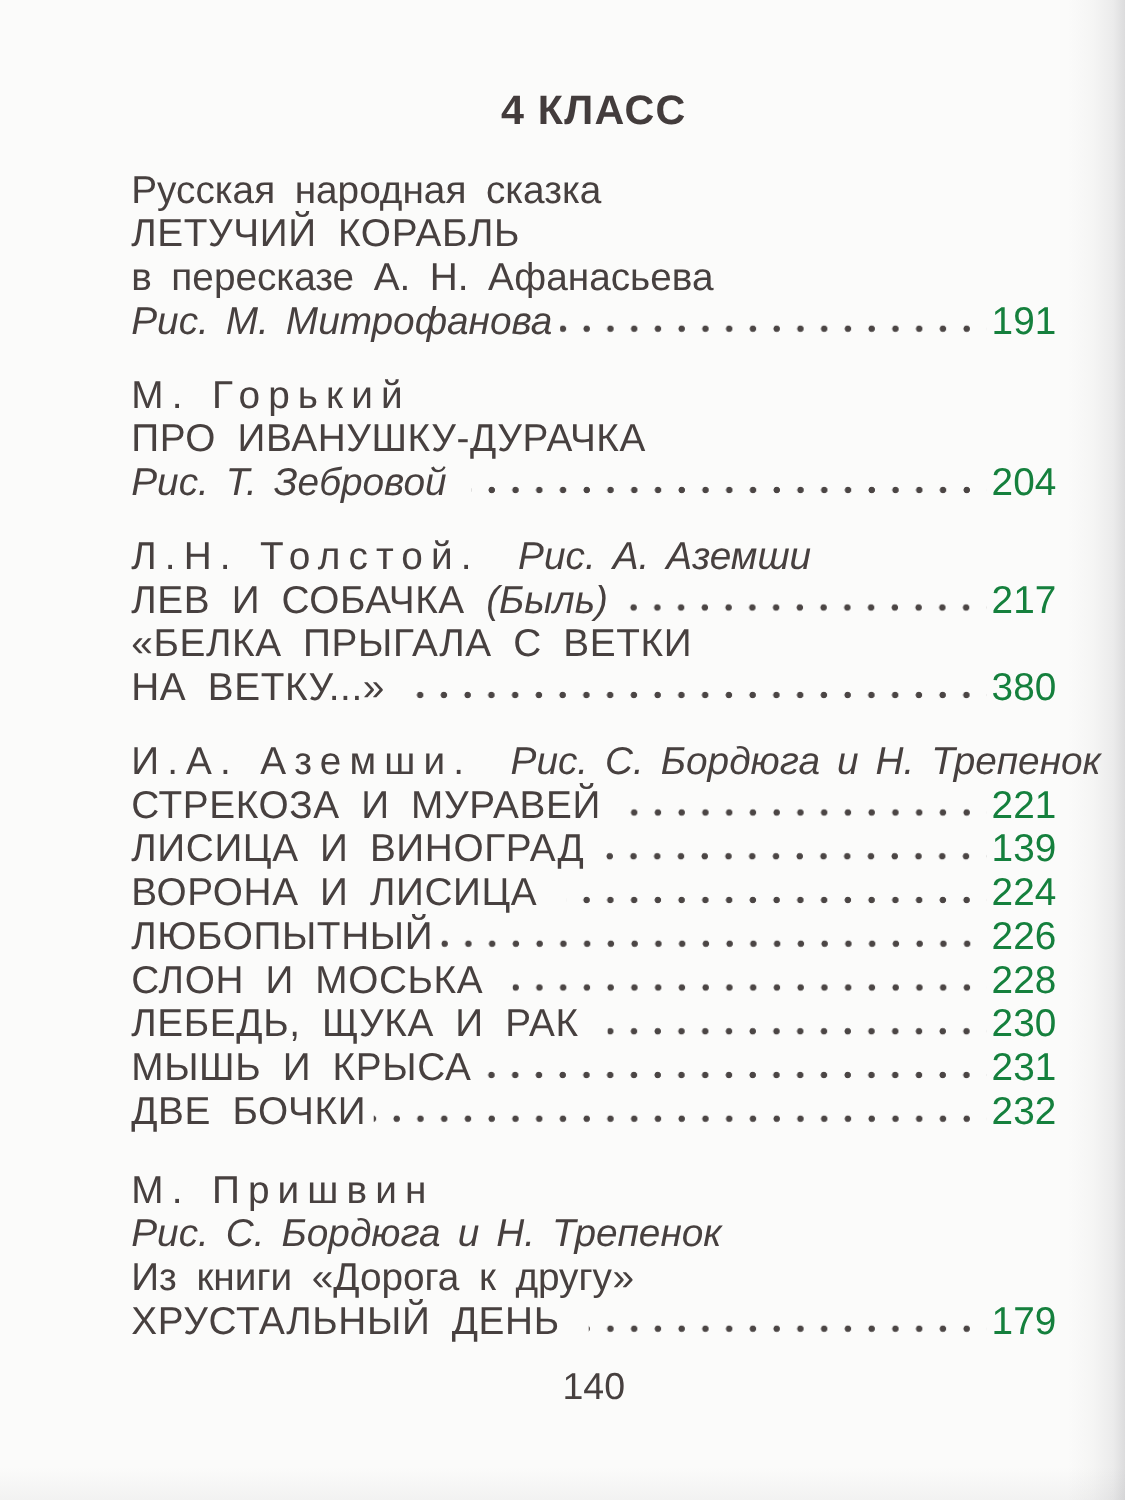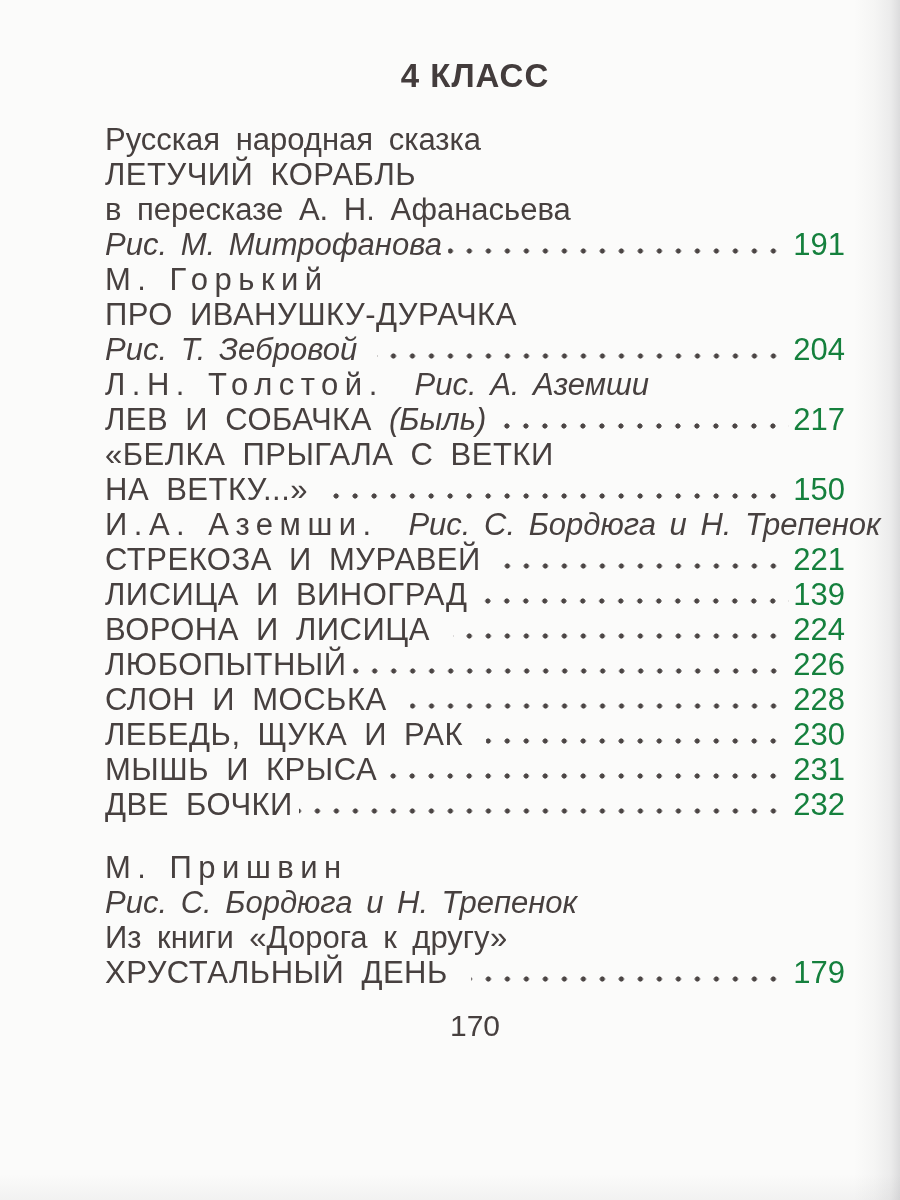--- a/index.html
+++ b/index.html
@@ -32,33 +32,34 @@
     left: 0; bottom: 0;
     width: 900px; height: 26px;
     background: linear-gradient(to bottom,
       rgba(130,130,136,0) 0%,
       rgba(120,120,128,0.07) 100%);
     pointer-events: none;
   }
   .content {
     position: absolute;
     left: 105px;
-    top: 0;
+    top: 12px;
     width: 740px; 
   }
   .grade-heading {
     margin: 56px 0 0 0;
     font-size: 33px;
     line-height: 40px;
     font-weight: bold;
     text-align: center;
     letter-spacing: 1px;
     color: #433c3c;
   }
   .toc-section {
+    margin-top: 24px;
   }
   .toc-section:first-of-type {
     margin-top: 26px;
   }
   .toc-section.extra-gap {
     margin-top: 28px;
   }
   .toc-line {
     display: flex;
     align-items: baseline;
@@ -120,38 +121,38 @@
       </div>
       <div class="toc-section">
         <div class="toc-line"><span class="seg seg-tracked">М. Горький</span></div>
         <div class="toc-line"><span class="seg seg-caps">ПРО ИВАНУШКУ-ДУРАЧКА</span></div>
         <div class="toc-line"><span class="seg seg-italic">Рис. Т. Зебровой </span><span class="dot-leader"></span><span class="page-num">204</span></div>
       </div>
       <div class="toc-section">
         <div class="toc-line"><span class="seg seg-tracked">Л.Н. Толстой. </span><span class="seg seg-italic"> Рис. А. Аземши</span></div>
         <div class="toc-line"><span class="seg seg-caps">ЛЕВ И СОБАЧКА </span><span class="seg seg-italic">(Быль)</span><span class="dot-leader"></span><span class="page-num">217</span></div>
         <div class="toc-line"><span class="seg seg-caps">«БЕЛКА ПРЫГАЛА С ВЕТКИ</span></div>
-        <div class="toc-line"><span class="seg seg-caps">НА ВЕТКУ...» </span><span class="dot-leader"></span><span class="page-num">150</span></div>
+        <div class="toc-line"><span class="seg seg-caps">НА ВЕТКУ...» </span><span class="dot-leader"></span><span class="page-num">380</span></div>
       </div>
       <div class="toc-section">
         <div class="toc-line"><span class="seg seg-tracked">И.А. Аземши. </span><span class="seg seg-italic"> Рис. С. Бордюга и Н. Трепенок</span></div>
         <div class="toc-line"><span class="seg seg-caps">СТРЕКОЗА И МУРАВЕЙ </span><span class="dot-leader"></span><span class="page-num">221</span></div>
         <div class="toc-line"><span class="seg seg-caps">ЛИСИЦА И ВИНОГРАД</span><span class="dot-leader"></span><span class="page-num">139</span></div>
         <div class="toc-line"><span class="seg seg-caps">ВОРОНА И ЛИСИЦА </span><span class="dot-leader"></span><span class="page-num">224</span></div>
         <div class="toc-line"><span class="seg seg-caps">ЛЮБОПЫТНЫЙ</span><span class="dot-leader"></span><span class="page-num">226</span></div>
         <div class="toc-line"><span class="seg seg-caps">СЛОН И МОСЬКА </span><span class="dot-leader"></span><span class="page-num">228</span></div>
         <div class="toc-line"><span class="seg seg-caps">ЛЕБЕДЬ, ЩУКА И РАК </span><span class="dot-leader"></span><span class="page-num">230</span></div>
         <div class="toc-line"><span class="seg seg-caps">МЫШЬ И КРЫСА</span><span class="dot-leader"></span><span class="page-num">231</span></div>
         <div class="toc-line"><span class="seg seg-caps">ДВЕ БОЧКИ</span><span class="dot-leader"></span><span class="page-num">232</span></div>
       </div>
       <div class="toc-section extra-gap">
         <div class="toc-line"><span class="seg seg-tracked">М. Пришвин</span></div>
         <div class="toc-line"><span class="seg seg-italic">Рис. С. Бордюга и Н. Трепенок</span></div>
         <div class="toc-line"><span class="seg seg-plain">Из книги «Дорога к другу»</span></div>
         <div class="toc-line"><span class="seg seg-caps">ХРУСТАЛЬНЫЙ ДЕНЬ </span><span class="dot-leader"></span><span class="page-num">179</span></div>
       </div>
     </div>
 
-  <div class="footer-page-number">170</div>
+  <div class="footer-page-number">140</div>
 </div>
 
 <div class="edge-shadow"></div>
 <div class="edge-shadow-bottom"></div>
 
 </body></html>

